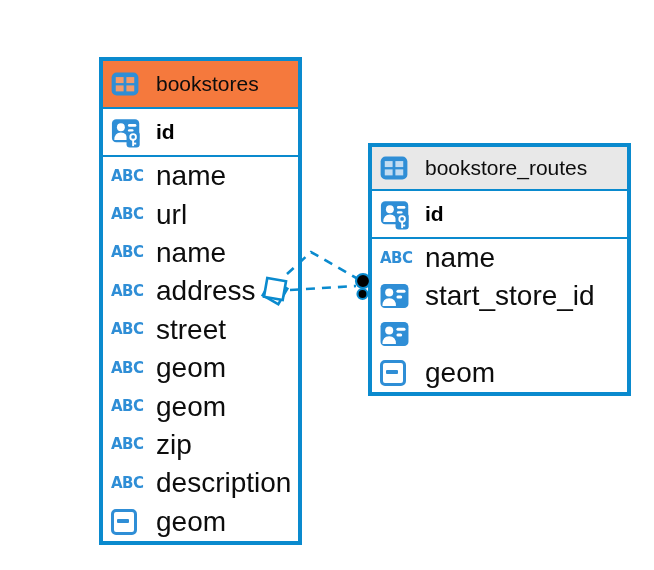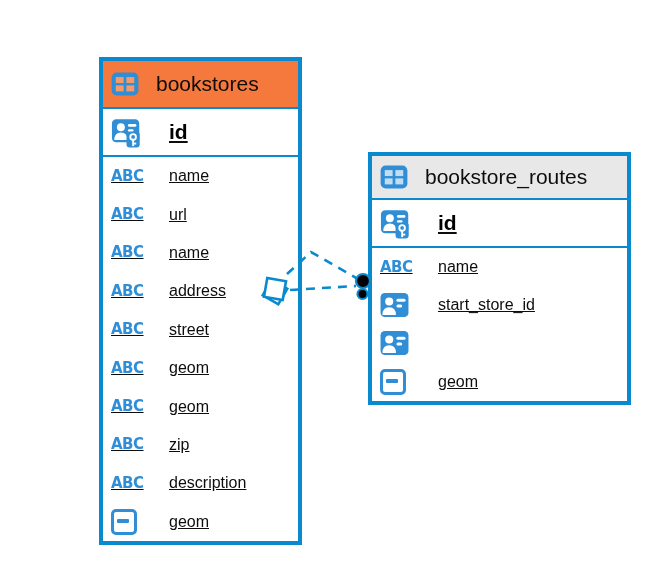--- a/index.html
+++ b/index.html
@@ -27,33 +27,33 @@
   .tbl-header {
     display:flex; align-items:center; gap:9px; padding:0 8px;
     flex:0 0 auto;
   }
   .tbl-header.orange { background:var(--bookstores-header); --cell: var(--table-icon-cell-on-orange); }
   .tbl-header.gray   { background:var(--routes-header);     --cell: var(--table-icon-cell-on-gray); }
   .tbl-title { font-size:21px; color:#0d0d0d; white-space:nowrap; }
 
   .divider { height:2px; background:var(--accent-blue); flex:0 0 auto; }
 
-  .row { display:flex; align-items:center; gap:22px; padding:0 8px; flex:0 0 auto;text-decoration:underline; }
+  .row { display:flex; align-items:center; gap:9px; padding:0 8px; flex:0 0 auto; }
   .icon-box { width:36px; display:flex; align-items:center; justify-content:flex-start; color:var(--icon-blue); flex:0 0 auto; }
-  .col-name { font-size:16px; color:#0d0d0d; white-space:nowrap; }
+  .col-name { font-size:28px; color:#0d0d0d; white-space:nowrap; }
   .pk-name  { font-size:21px; font-weight:700; color:#000; }
 
   
   #tbl-bookstores { left:60px; top:57px; width:203px; height:488px;margin-left:39px; }
   #tbl-bookstores .tbl-header { height:46px; }
   #tbl-bookstores .pk-row { height:46px; }
   #tbl-bookstores .cols .row { height:38.4px; }
 
   
-  #tbl-routes { left:368px; top:143px; width:263px; height:253px;margin-top:9px; }
+  #tbl-routes { left:368px; top:143px; width:263px; height:253px; }
   #tbl-routes .tbl-header { height:42px; }
   #tbl-routes .pk-row { height:46px; }
   #tbl-routes .cols .row { height:38.2px; }
 
   
   .icon-abc {
     font-family:"DejaVu Sans", sans-serif;
     font-size:15px; font-weight:800; letter-spacing:-0.5px;
     color:var(--icon-blue); line-height:1;
   }

